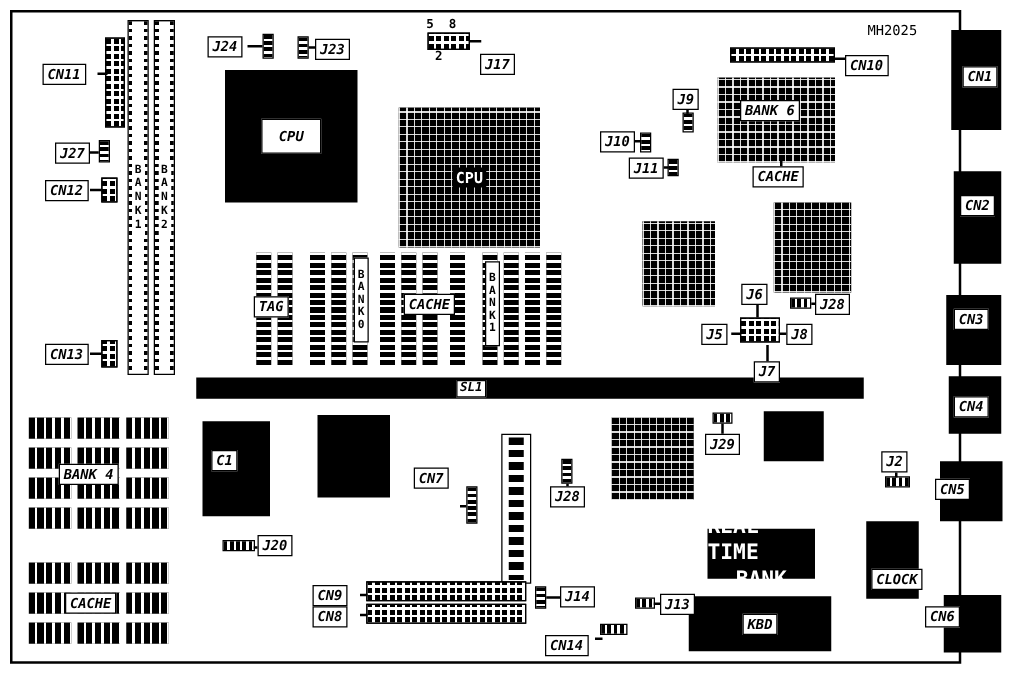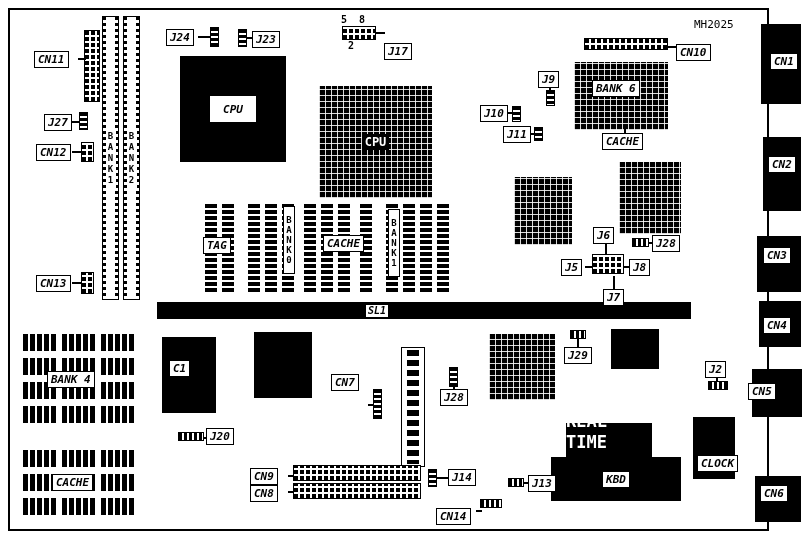--- a/index.html
+++ b/index.html
@@ -224,32 +224,32 @@
 <div class="ln" style="left:288px;top:491px;width:6px;height:2px;"></div>
 <div class="label" style="left:250px;top:485px;">CN8</div>
 
 <div class="pin-v" style="left:428px;top:469px;height:18px;"></div>
 <div class="ln" style="left:437px;top:477px;width:11px;height:2px;"></div>
 <div class="label" style="left:448px;top:469px;">J14</div>
 <div class="pin-h" style="left:508px;top:478px;width:16px;"></div>
 <div class="ln" style="left:523px;top:482px;width:6px;height:2px;"></div>
 <div class="label" style="left:528px;top:475px;">J13</div>
 
-<div class="chip flexc" style="left:551px;top:457px;width:130px;height:44px;display:flex;">
+<div class="chip flexc" style="left:551px;top:477px;width:114px;height:44px;display:flex;">
   <span class="label" style="position:static;">KBD</span>
 </div>
 
 <div class="pin-h" style="left:480px;top:499px;width:22px;"></div>
 <div class="ln" style="left:476px;top:510px;width:6px;height:2px;"></div>
 <div class="label" style="left:436px;top:508px;">CN14</div>
 
 <div class="edge-conn" style="left:761px;top:24px;width:40px;height:80px;"></div>
 <div class="label" style="left:770px;top:53px;">CN1</div>
 <div class="edge-conn" style="left:763px;top:137px;width:38px;height:74px;"></div>
 <div class="label" style="left:768px;top:156px;">CN2</div>
 <div class="edge-conn" style="left:757px;top:236px;width:44px;height:56px;"></div>
 <div class="label" style="left:763px;top:247px;">CN3</div>
 <div class="edge-conn" style="left:759px;top:301px;width:42px;height:46px;"></div>
 <div class="label" style="left:763px;top:317px;">CN4</div>
 <div class="edge-conn" style="left:752px;top:369px;width:50px;height:48px;"></div>
 <div class="label" style="left:748px;top:383px;">CN5</div>
 <div class="edge-conn" style="left:755px;top:476px;width:46px;height:46px;"></div>
-<div class="label" style="left:760px;top:485px;">CN6</div>
+<div class="label" style="left:740px;top:485px;">CN6</div>
 
 </body></html>

